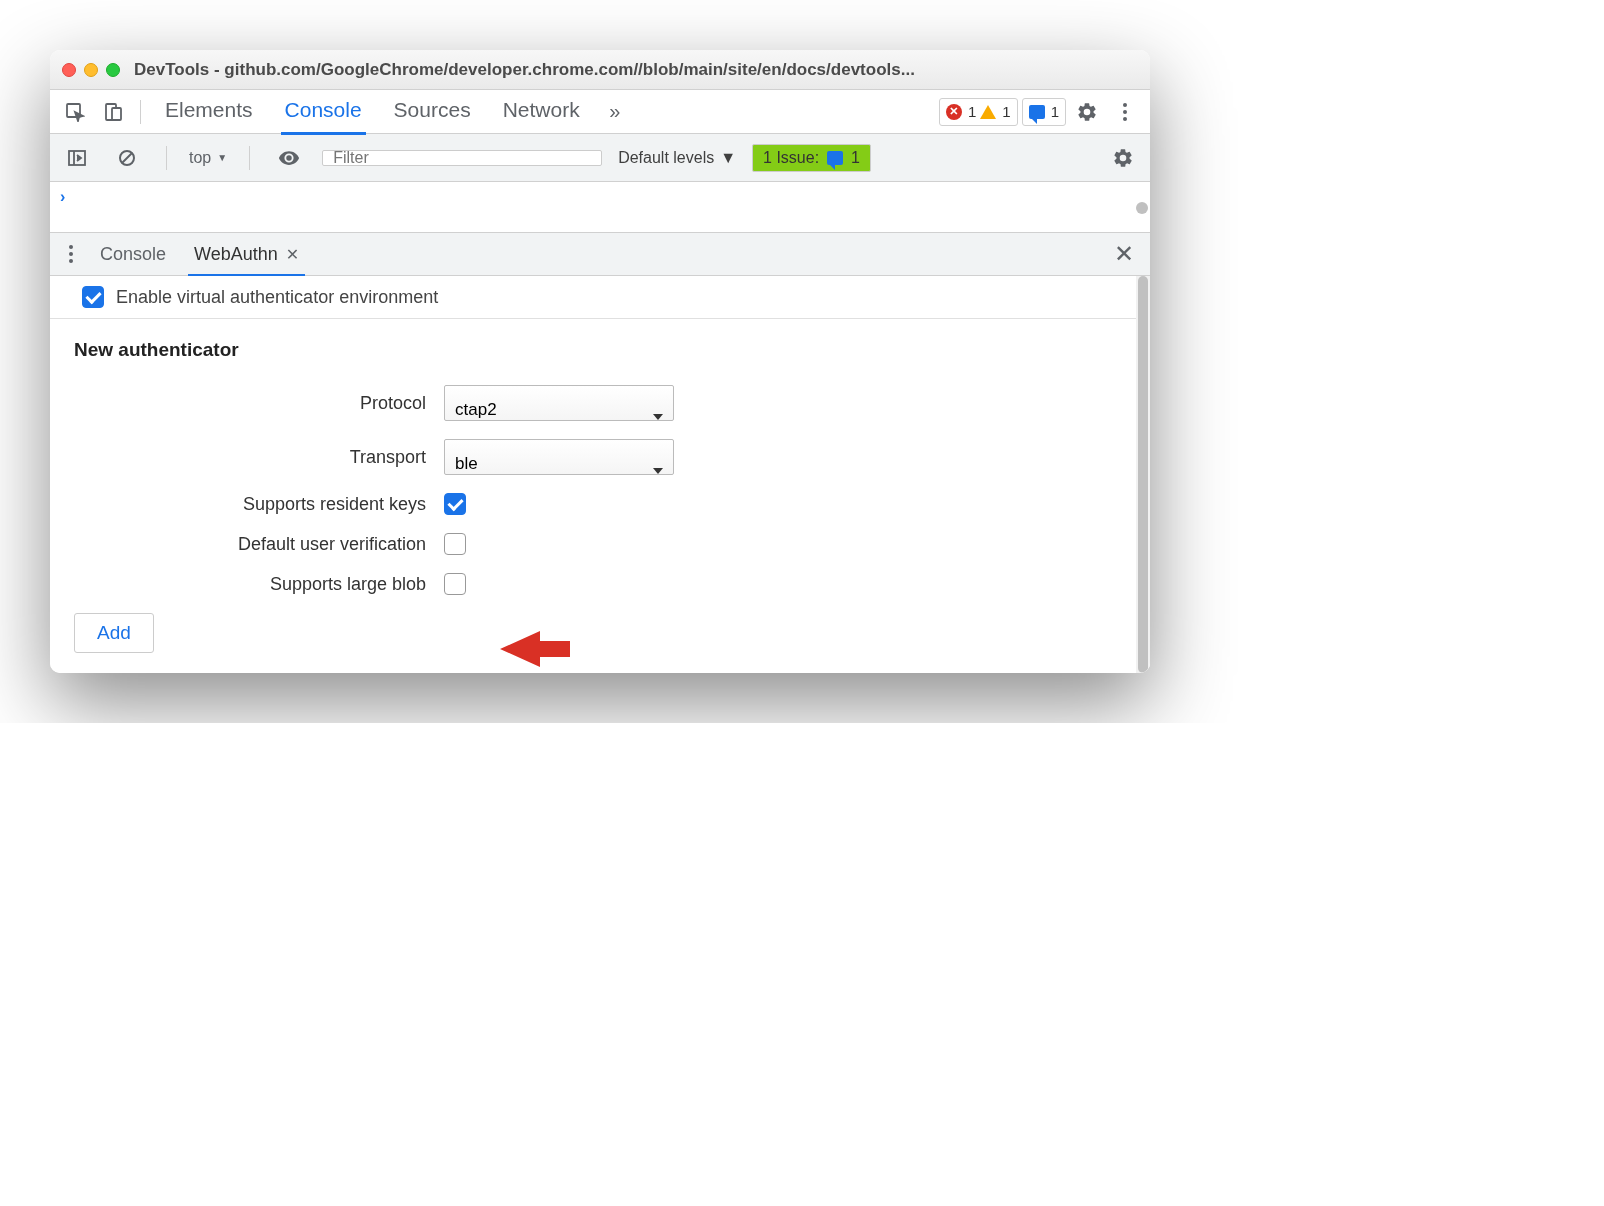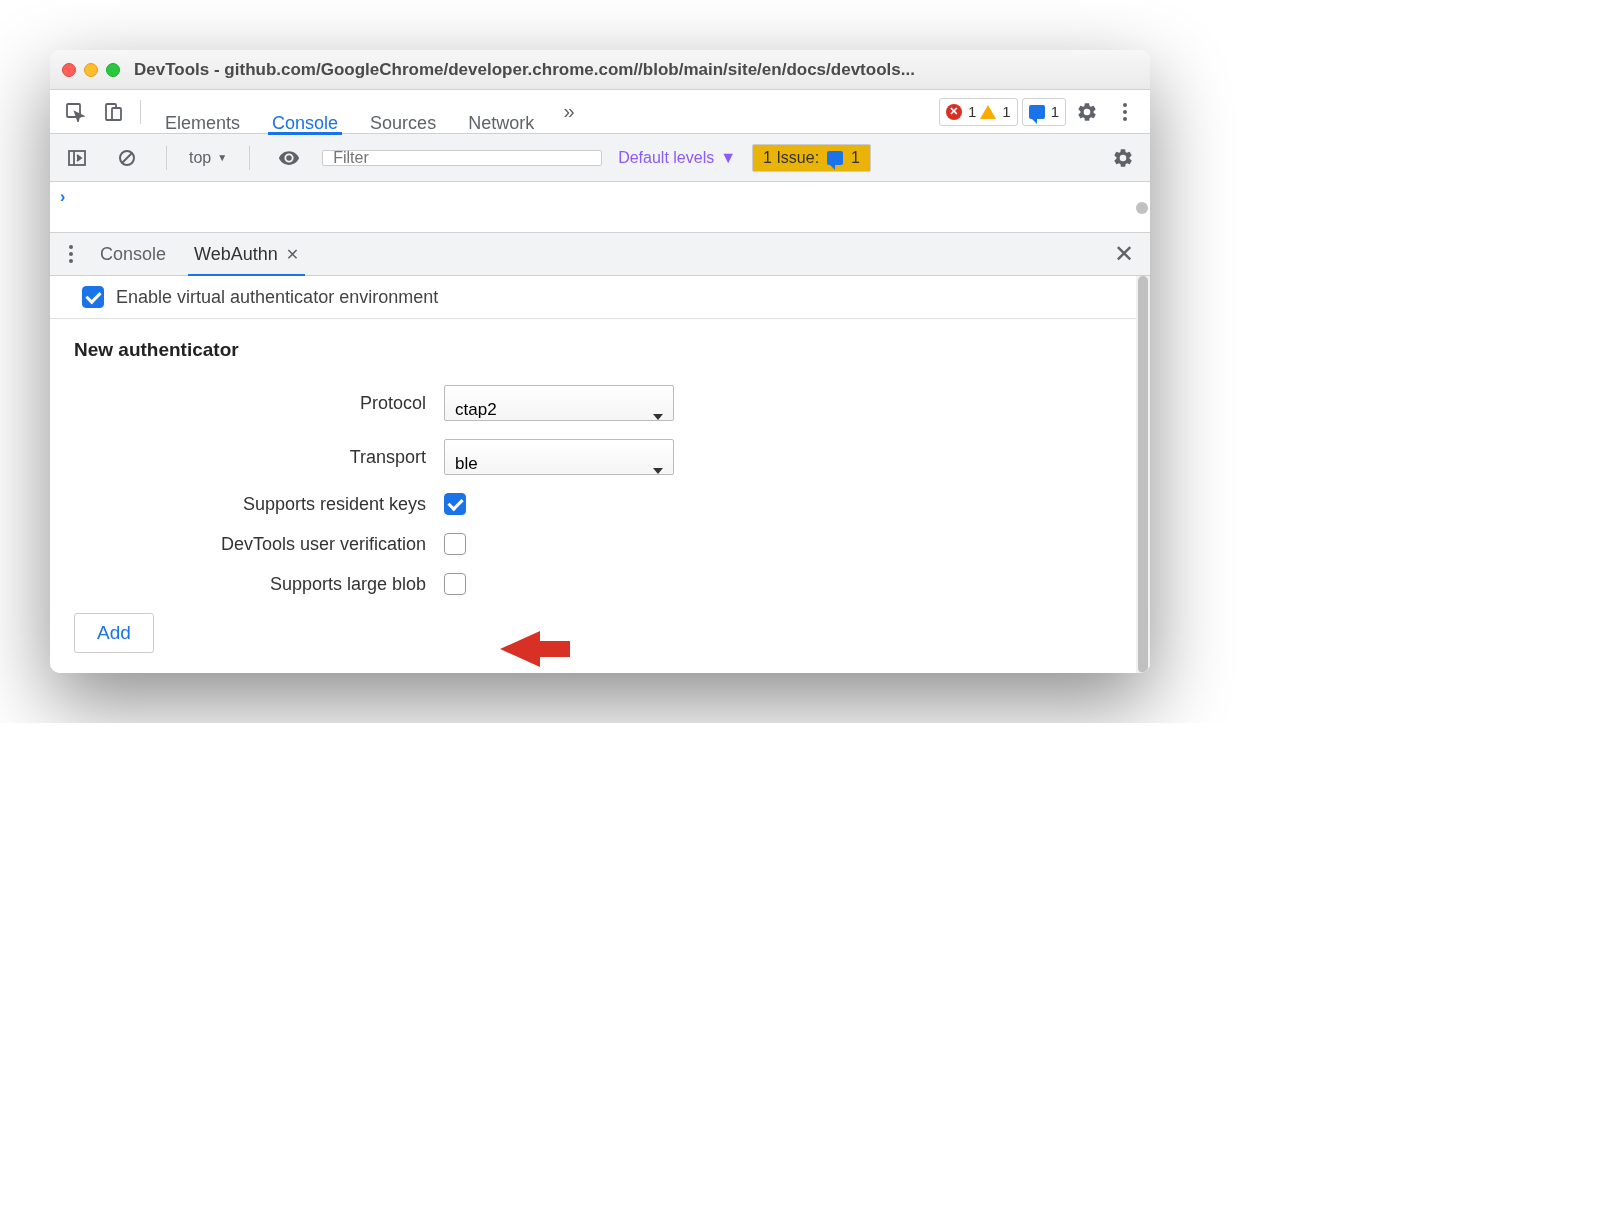--- a/index.html
+++ b/index.html
@@ -25,41 +25,41 @@
 .title { color: #4a4a4a; font-size: 17px; font-weight: 600; white-space: nowrap; overflow: hidden; text-overflow: ellipsis; flex: 1; }
 
 .toolbar1 {
   display: flex; align-items: center; height: 44px;
   border-bottom: 1px solid #d0d0d0;
   padding: 0 8px; gap: 4px;
   background: #fff;
 }
 .icon-btn { width: 34px; height: 34px; display: flex; align-items: center; justify-content: center; color: #5f6368; cursor: pointer; }
 .divider-v { width: 1px; height: 24px; background: #d0d0d0; margin: 0 6px; }
-.tab1 { padding: 0 14px; height: 44px; display: flex; align-items: flex-end; color: #5f6368; font-size: 18px; cursor: pointer; position: relative; }
+.tab1 { padding: 8px 14px; height: 44px; display: flex; align-items: flex-start; color: #5f6368; font-size: 21px; cursor: pointer; position: relative; }
 .tab1.active { color: #1a73e8; }
 .tab1.active::after { content: ''; position: absolute; left: 10px; right: 10px; bottom: -1px; height: 3px; background: #1a73e8; }
 .status-group { display: flex; align-items: center; gap: 4px; border: 1px solid #d0d0d0; border-radius: 3px; padding: 2px 6px; height: 28px; }
 .status-group .cnt { font-size: 15px; color: #333; margin-left: 2px; }
 .err-ic { width: 16px; height: 16px; background: #d93025; border-radius: 50%; display: flex; align-items: center; justify-content: center; color: #fff; font-size: 11px; font-weight: bold; }
 .warn-ic { width: 0; height: 0; border-left: 8px solid transparent; border-right: 8px solid transparent; border-bottom: 14px solid #f9ab00; position: relative; }
 .chat-ic { width: 16px; height: 14px; background: #1a73e8; border-radius: 2px; position: relative; }
 .chat-ic::after { content:''; position:absolute; bottom:-5px; left:3px; width:0;height:0; border-left:5px solid transparent; border-top:5px solid #1a73e8; }
 .spacer { flex: 1; }
 
 .toolbar2 {
   display: flex; align-items: center; height: 48px; gap: 16px;
   background: #f1f3f4; border-bottom: 1px solid #d0d0d0;
   padding: 0 10px;
 }
 .sel-pill { display:flex; align-items:center; gap:6px; font-size:16px; color:#5f6368; cursor:pointer; }
 .sel-pill .tri { font-size:10px; }
 .filter-input { flex: 0 0 280px; height: 16px; border: 1px solid #ccc; border-radius: 2px; background:#fff; padding: 0 10px; font-size: 16px; color:#333; }
-.lvl { font-size:16px; color:#8b5cf6; display:flex; gap:6px; cursor:pointer; }
-.issue-box { border:1px solid #ccc; background:#eab308; border-radius:2px; padding: 4px 10px; display:flex; align-items:center; gap:8px; font-size:16px; color:#333; }
+.lvl { font-size:16px; color:#404040; display:flex; gap:6px; cursor:pointer; }
+.issue-box { border:1px solid #ccc; background:#84cc16; border-radius:2px; padding: 4px 10px; display:flex; align-items:center; gap:8px; font-size:16px; color:#333; }
 
 .console-area { height: 50px; background:#fff; position:relative; }
 .caret-blue { position:absolute; left:10px; top:6px; color:#1a73e8; font-weight:bold; }
 .scroll-thumb { position:absolute; right:2px; top:20px; width:12px; height:12px; background:#c0c0c0; border-radius:6px; }
 
 .drawer-tabs {
   display:flex; align-items:center; height:44px; background:#f1f3f4;
   border-top:1px solid #d0d0d0; border-bottom:1px solid #d0d0d0; padding:0 6px;
 }
 .kebab { width:30px; display:flex; flex-direction:column; align-items:center; gap:3px; cursor:pointer; }
@@ -242,21 +242,21 @@
           <span class="tri2"></span>
         </div>
       </div>
 
       <div class="form-row">
         <div class="form-label">Supports resident keys</div>
         <div class="chk checked"></div>
       </div>
 
       <div class="form-row">
-        <div class="form-label">DevTools user verification</div>
+        <div class="form-label">Default user verification</div>
         <div class="chk"></div>
       </div>
 
       <div class="form-row">
         <div class="form-label">Supports large blob</div>
         <div class="chk"></div>
       </div>
 
       <button class="add-btn"><span>Add</span></button>
 

